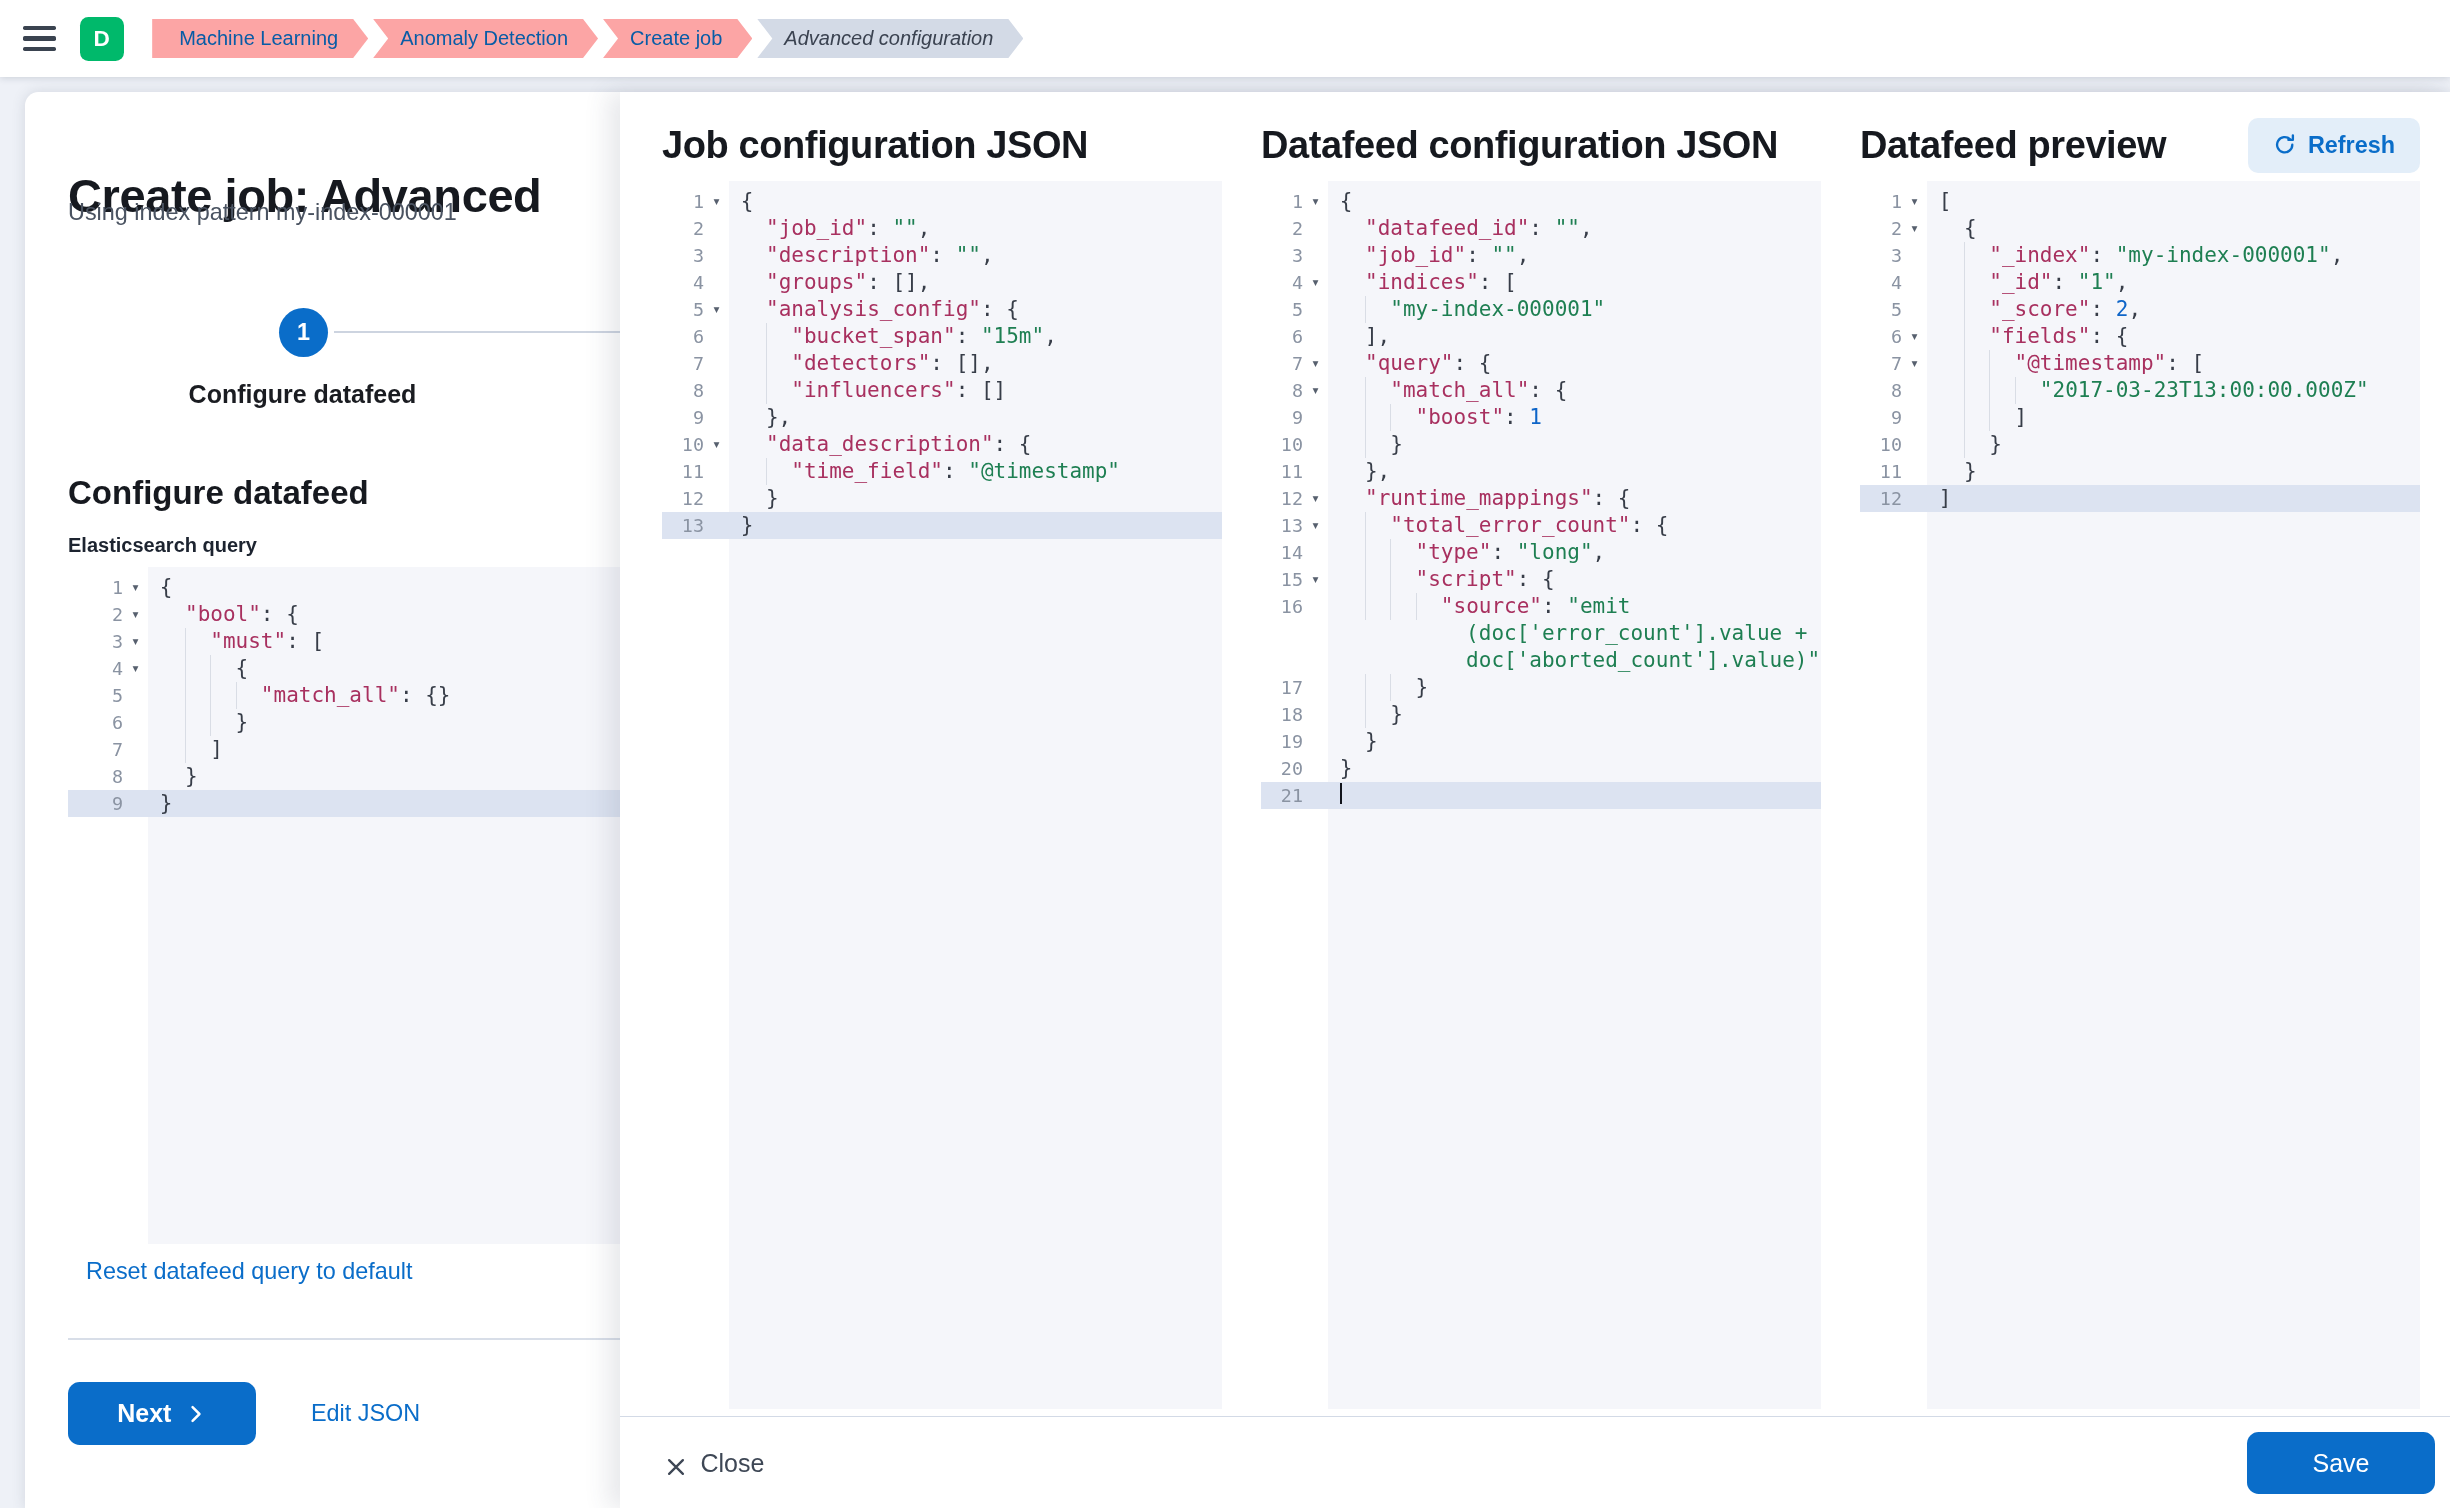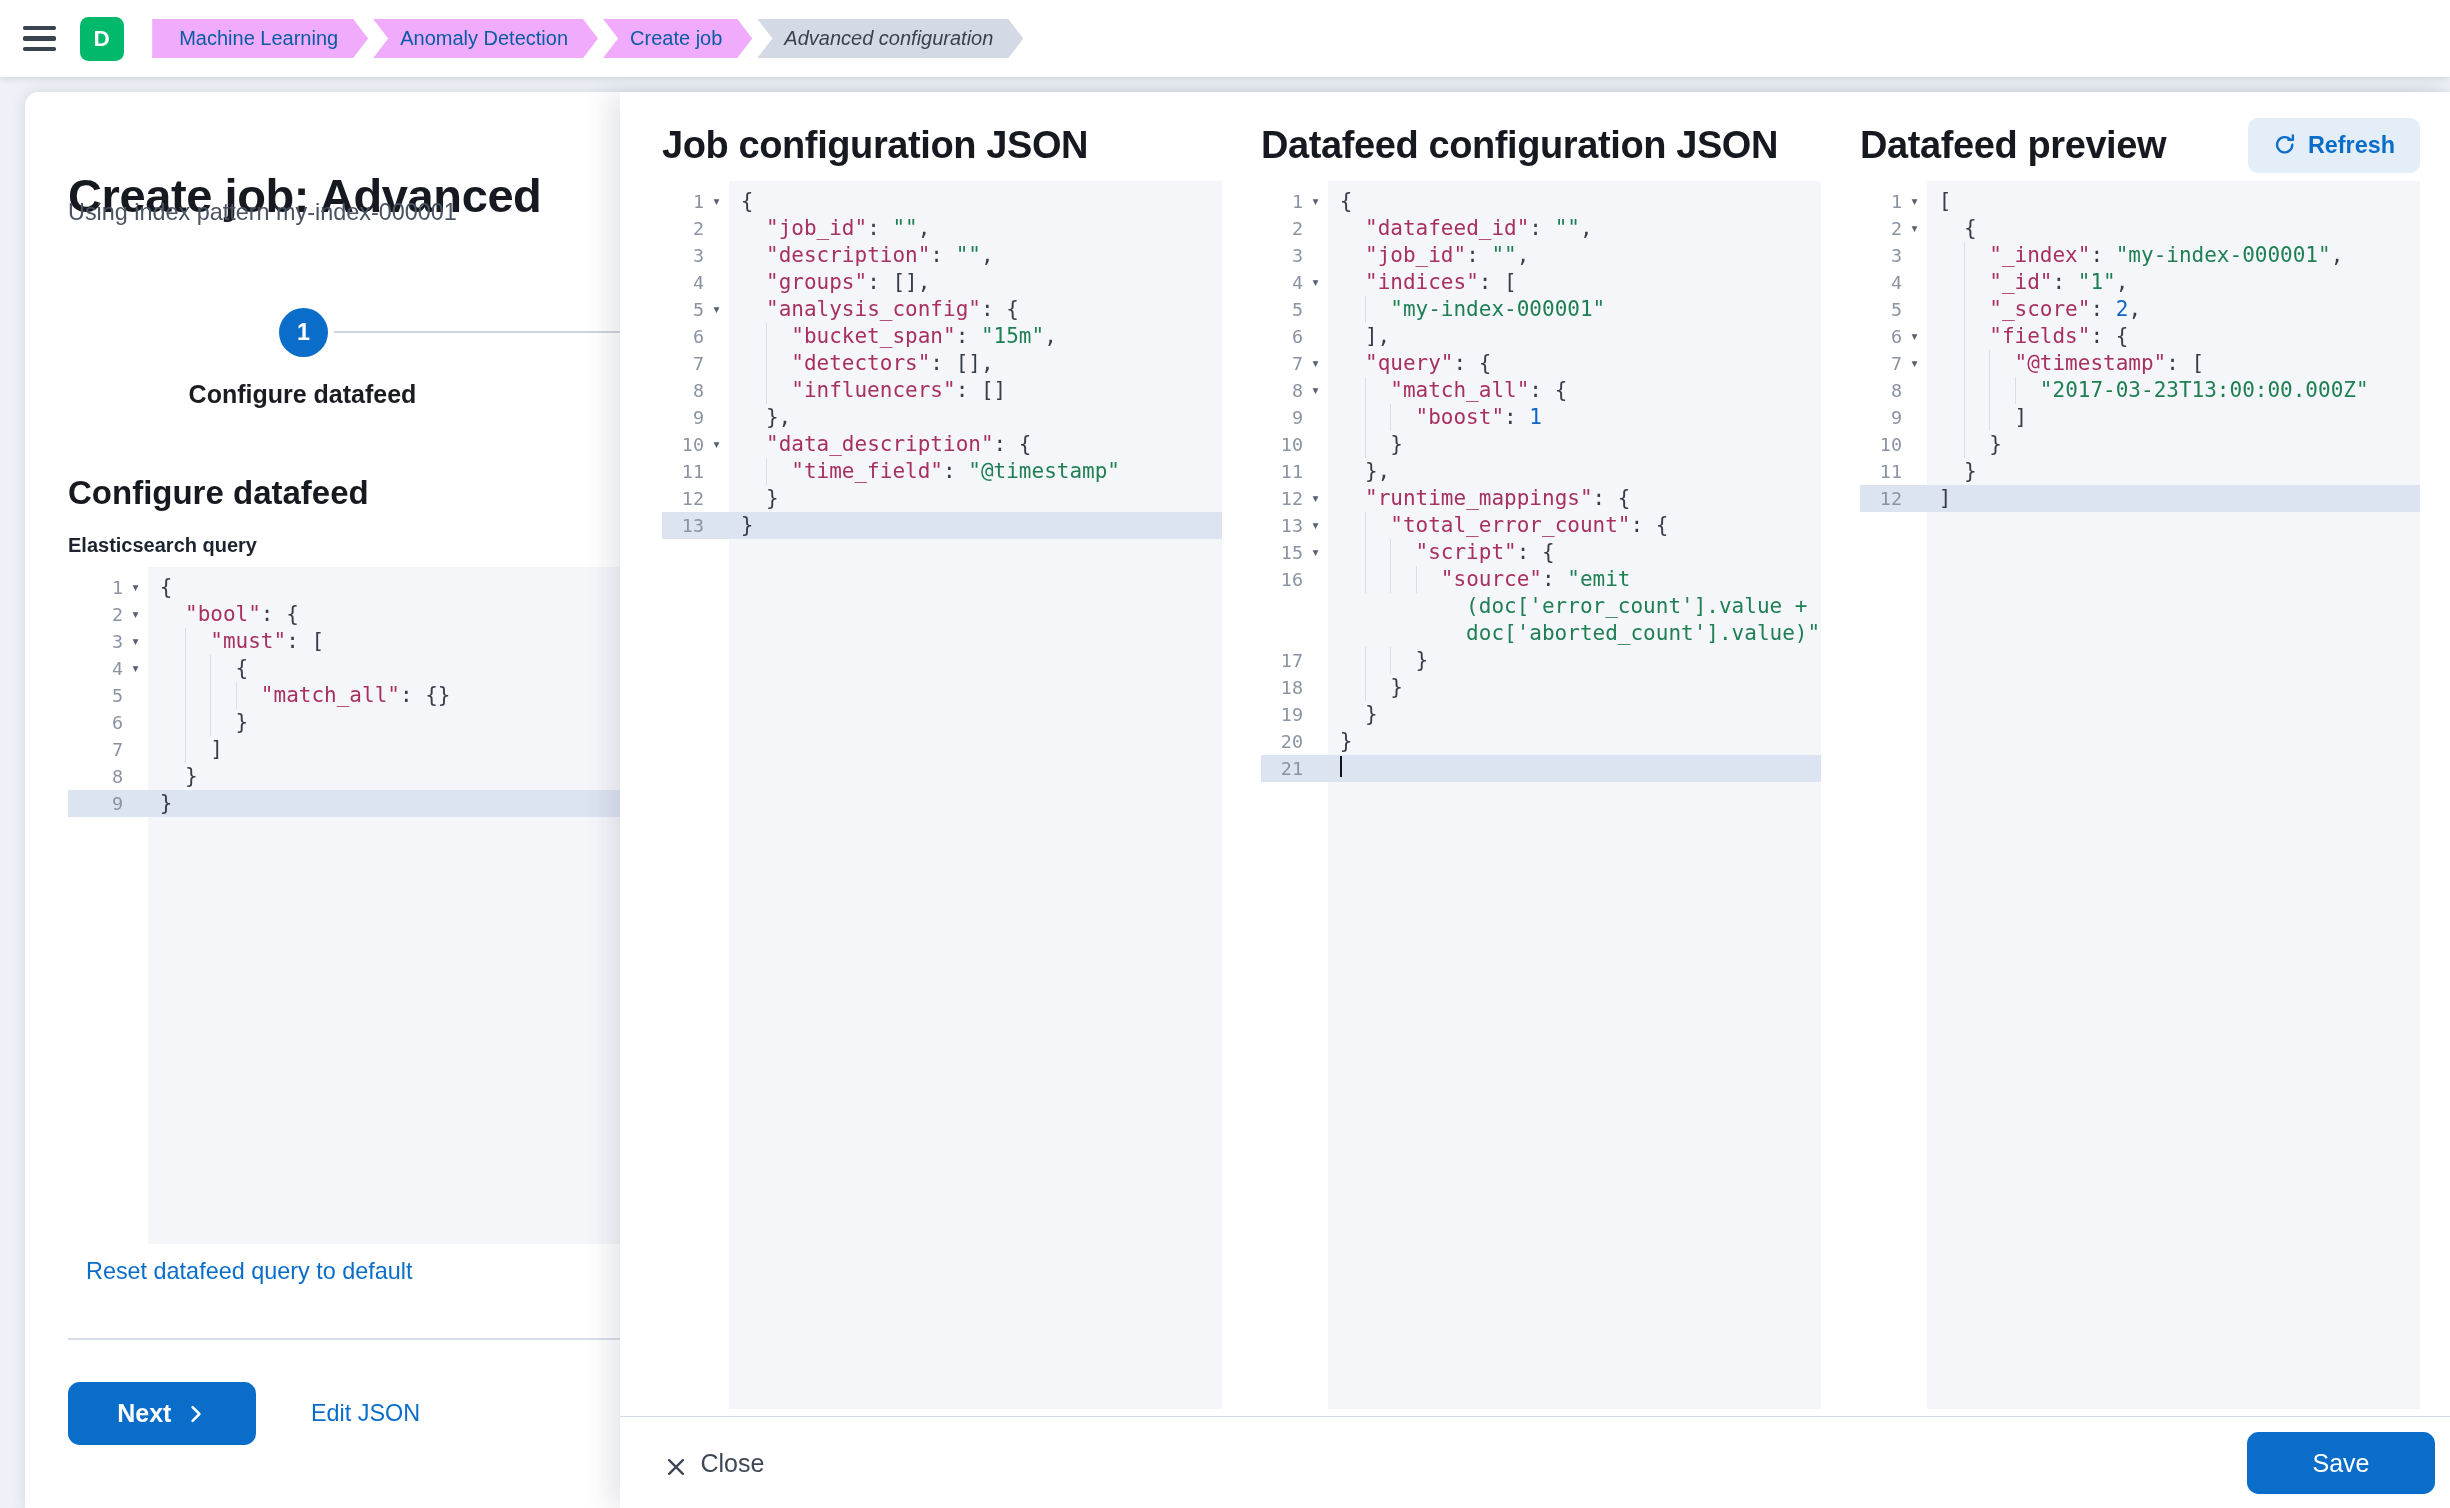--- a/index.html
+++ b/index.html
@@ -18,21 +18,21 @@
     display:flex; align-items:center; padding:0 23.4px; gap:23.4px;
   }
   .menu-btn { width:33px; height:25px; display:flex; flex-direction:column; justify-content:space-between; cursor:pointer; background:none; border:none; padding:0; }
   .menu-btn i { display:block; height:4.2px; background:#3A4350; border-radius:1.7px; }
   .avatar {
     width:44px; height:44px; border-radius:8.4px; background:var(--avatar,#00B96B);
     color:#fff; font-size:22.6px; font-weight:700; display:flex; align-items:center; justify-content:center; cursor:pointer;
   }
   .crumbs { display:flex; align-items:center; margin-left:5px; }
   .crumb {
-    height:39px; display:flex; align-items:center; background:#f0abfc; color:var(--crumb,#085CA6);
+    height:39px; display:flex; align-items:center; background:#fca5a5; color:var(--crumb,#085CA6);
     font-size:20px; padding:0 30px 0 27px; margin-left:5px; white-space:nowrap; cursor:pointer;
     clip-path:polygon(0 0, calc(100% - 15px) 0, 100% 50%, calc(100% - 15px) 100%, 0 100%, 15px 50%);
   }
   .crumb.first { clip-path:polygon(0 0, calc(100% - 15px) 0, 100% 50%, calc(100% - 15px) 100%, 0 100%); margin-left:0; }
   .crumb.current { background:#D3DAE6; color:#3A4250; cursor:default;font-style:italic; }
 
   
   .wizard {
     position:absolute; left:25px; top:92px; right:0; bottom:0; background:#fff;
     border-top-left-radius:13.4px; box-shadow:0 0 13.4px rgba(55,66,88,.15); z-index:10;
@@ -399,20 +399,27 @@
           </div>
           <div class="ed-row">
             <div class="ed-gut">
               <span>13</span>
               <span class="fold">▾</span>
             </div>
             <div class="ed-code"><i class="guide" style="left: calc(2ch + 11.7px);"></i><span class="tk-p">    </span><span class="tk-k">"total_error_count"</span><span class="tk-p">: {</span></div>
           </div>
           <div class="ed-row">
             <div class="ed-gut">
+              <span>14</span>
+              <span class="fold"></span>
+            </div>
+            <div class="ed-code"><i class="guide" style="left: calc(2ch + 11.7px);"></i><i class="guide" style="left: calc(4ch + 11.7px);"></i><span class="tk-p">      </span><span class="tk-k">"type"</span><span class="tk-p">: </span><span class="tk-v">"long"</span><span class="tk-p">,</span></div>
+          </div>
+          <div class="ed-row">
+            <div class="ed-gut">
               <span>15</span>
               <span class="fold">▾</span>
             </div>
             <div class="ed-code"><i class="guide" style="left: calc(2ch + 11.7px);"></i><i class="guide" style="left: calc(4ch + 11.7px);"></i><span class="tk-p">      </span><span class="tk-k">"script"</span><span class="tk-p">: {</span></div>
           </div>
           <div class="ed-row">
             <div class="ed-gut">
               <span>16</span>
               <span class="fold"></span>
             </div>

